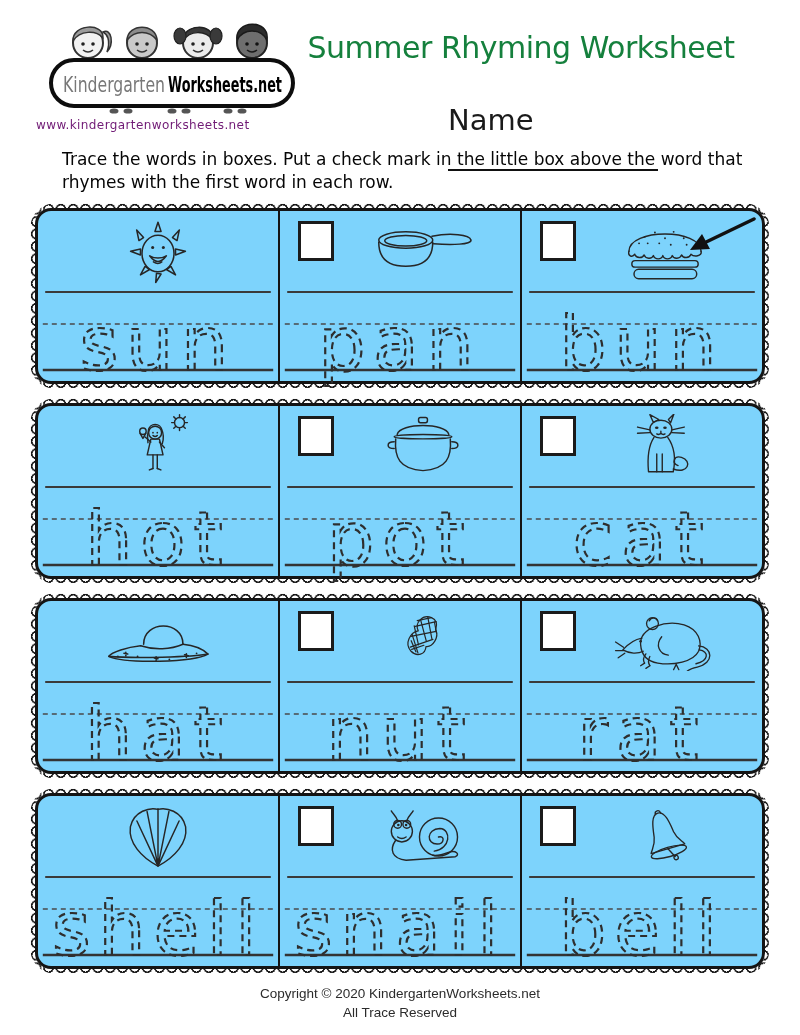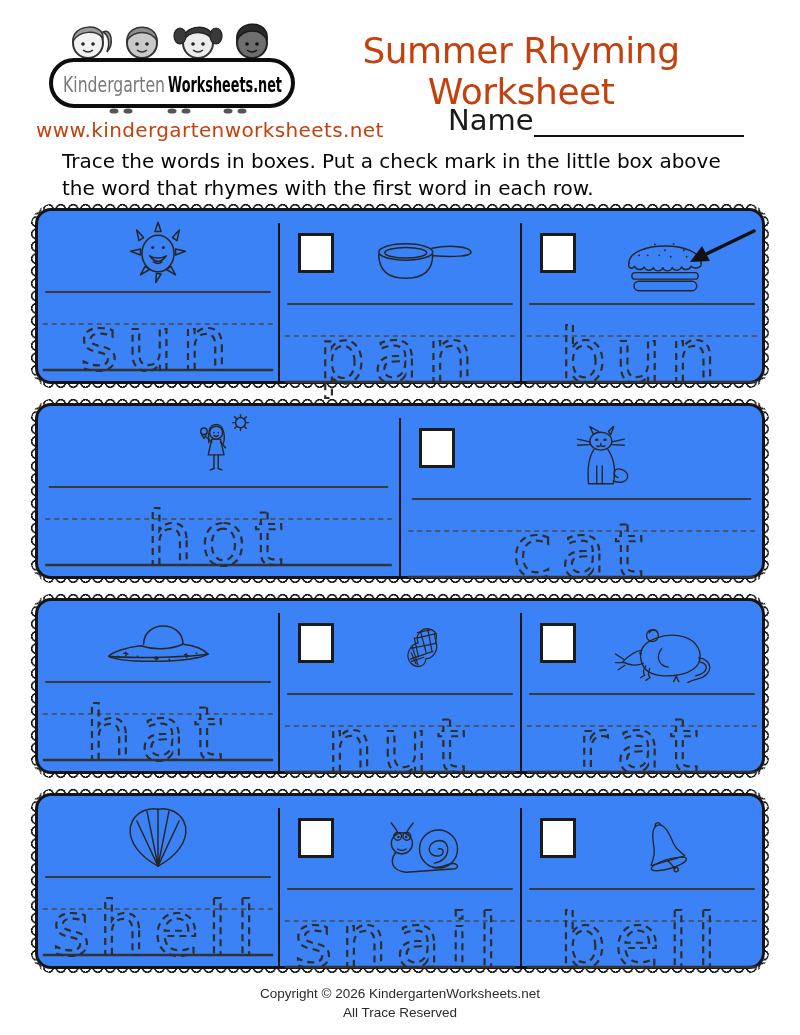--- a/index.html
+++ b/index.html
@@ -1,37 +1,37 @@
 <!DOCTYPE html>
 <html><head>
 <meta charset="utf-8">
 <style>
   html,body{margin:0;padding:0;background:#fff;}
   .page{position:relative;width:800px;height:1035px;background:#fff;overflow:hidden;
         font-family:"DejaVu Sans",sans-serif;color:#1a1a1a;}
 
   
   .logo{position:absolute;left:48px;top:10px;width:248px;height:110px;}
-  .siteurl{position:absolute;left:36px;top:118px;font-size:20px;color:#c2410c;letter-spacing:.4px;}
+  .siteurl{position:absolute;left:36px;top:118px;font-size:12px;color:#701a75;letter-spacing:.4px;}
   .title{position:absolute;left:282px;top:30px;width:478px;text-align:center;
-         font-size:36px;letter-spacing:-.5px;color:#c2410c;}
-  .nameline{position:absolute;left:448px;top:103px;display:flex;align-items:flex-start;font-size:29px;}
+         font-size:30px;letter-spacing:-.5px;color:#15803d;}
+  .nameline{position:absolute;left:448px;top:103px;display:flex;align-items:flex-start;font-size:29px;flex-direction:column;}
   .nameline .blank{display:inline-block;width:210px;height:32px;border-bottom:2.5px solid #111;}
-  .instructions{position:absolute;left:62px;top:148px;width:692px;font-size:20px;line-height:1.33;color:#060606;}
+  .instructions{position:absolute;left:62px;top:148px;width:692px;font-size:17px;line-height:1.33;color:#060606;}
 
   
   .rows{position:absolute;top:203px;left:30px;width:740px;}
   .rowbox{position:relative;height:186px;margin-bottom:9px;}
   .lace{position:absolute;inset:0;border-radius:26px;
         background-image:radial-gradient(circle at 6.2px 6.2px,rgba(0,0,0,0) 3.8px,#141414 3.9px,#141414 5.3px,rgba(0,0,0,0) 5.5px);
         background-size:12.33px 12.4px;}
-  .inner{position:absolute;inset:5px;background:#3b82f6;border:3px solid #141414;border-radius:16px;
+  .inner{position:absolute;inset:5px;background:#7dd3fc;border:3px solid #141414;border-radius:16px;
          display:flex;overflow:visible;}
   .cell{flex:1 1 0;min-width:0;position:relative;overflow:visible;}
-  .cell + .cell{border-left:2.5px solid #141414;margin-top:12px;}
+  .cell + .cell{border-left:2.5px solid #141414;}
   .imgrow{height:72px;position:relative;display:flex;align-items:center;justify-content:center;padding-top:5px;}
   .checkbox{position:absolute;left:18px;top:10px;width:36px;height:40px;border:3px solid #1b1b1b;background:#fff;box-sizing:border-box;}
   .with-box .picwrap{margin-left:46px;}
   .picwrap{display:flex;align-items:center;justify-content:center;}
   .pic svg *{stroke:#262626;fill:none;stroke-width:2;stroke-linecap:round;stroke-linejoin:round;}
   .pic svg .fill{fill:#262626;stroke:none;}
   .arrow{position:absolute;top:2px;right:4px;}
   .arrow path.head{fill:#111;stroke:none;}
   .arrow path.shaft{stroke:#111;stroke-width:3.5;fill:none;stroke-linecap:round;}
 
@@ -220,20 +220,40 @@
             </span>
           </div>
           <svg class="trace">
             <line class="topline" x1="3%" y1="4" x2="97%" y2="4"></line>
             <line class="midline" x1="2%" y1="36" x2="98%" y2="36"></line>
             <line class="baseline" x1="2%" y1="82" x2="98%" y2="82"></line>
             <text class="traceword" x="50%" y="82" text-anchor="middle">hot</text>
           </svg>
         </div>
 
+        <div class="cell with-box">
+          <div class="imgrow">
+            <span class="checkbox"></span>
+            <span class="picwrap pic">
+              <svg width="96" height="62" viewBox="0 0 130 84">
+                <rect x="59" y="2" width="12" height="7" rx="2.5"></rect>
+                <path d="M30 25 C34 9 96 9 100 25"></path>
+                <path d="M26 28 C26 24 104 24 104 28 C104 32 26 32 26 28 Z"></path>
+                <path d="M26 35 C15 35 15 44 26 44 M104 35 C115 35 115 44 104 44"></path>
+                <path d="M28 31 C26 56 33 72 65 74 C97 72 104 56 102 31"></path>
+              </svg>
+            </span>
+          </div>
+          <svg class="trace">
+            <line class="topline" x1="3%" y1="4" x2="97%" y2="4"></line>
+            <line class="midline" x1="2%" y1="36" x2="98%" y2="36"></line>
+            <line class="baseline" x1="2%" y1="82" x2="98%" y2="82"></line>
+            <text class="traceword" x="50%" y="82" text-anchor="middle">pot</text>
+          </svg>
+        </div>
 
         <div class="cell with-box">
           <div class="imgrow">
             <span class="checkbox"></span>
             <span class="picwrap pic">
               <svg width="70" height="66" viewBox="0 0 100 96">
                 <ellipse cx="44" cy="22" rx="16" ry="13"></ellipse>
                 <path d="M33 12 L28 1 L41 8 Z M55 8 L63 0 L58 13 Z"></path>
                 <ellipse class="fill" cx="38" cy="20" rx="2.6" ry="1.9"></ellipse>
                 <ellipse class="fill" cx="50" cy="20" rx="2.6" ry="1.9"></ellipse>
@@ -402,17 +422,17 @@
             <line class="baseline" x1="2%" y1="82" x2="98%" y2="82"></line>
             <text class="traceword" x="50%" y="82" text-anchor="middle">bell</text>
           </svg>
         </div>
       </div>
     </div>
 
   </div>
 
   <div class="footer">
-    <div>Copyright © 2026 KindergartenWorksheets.net</div>
+    <div>Copyright © 2020 KindergartenWorksheets.net</div>
     <div>All Trace Reserved</div>
   </div>
 
 </div>
 
 </body></html>

